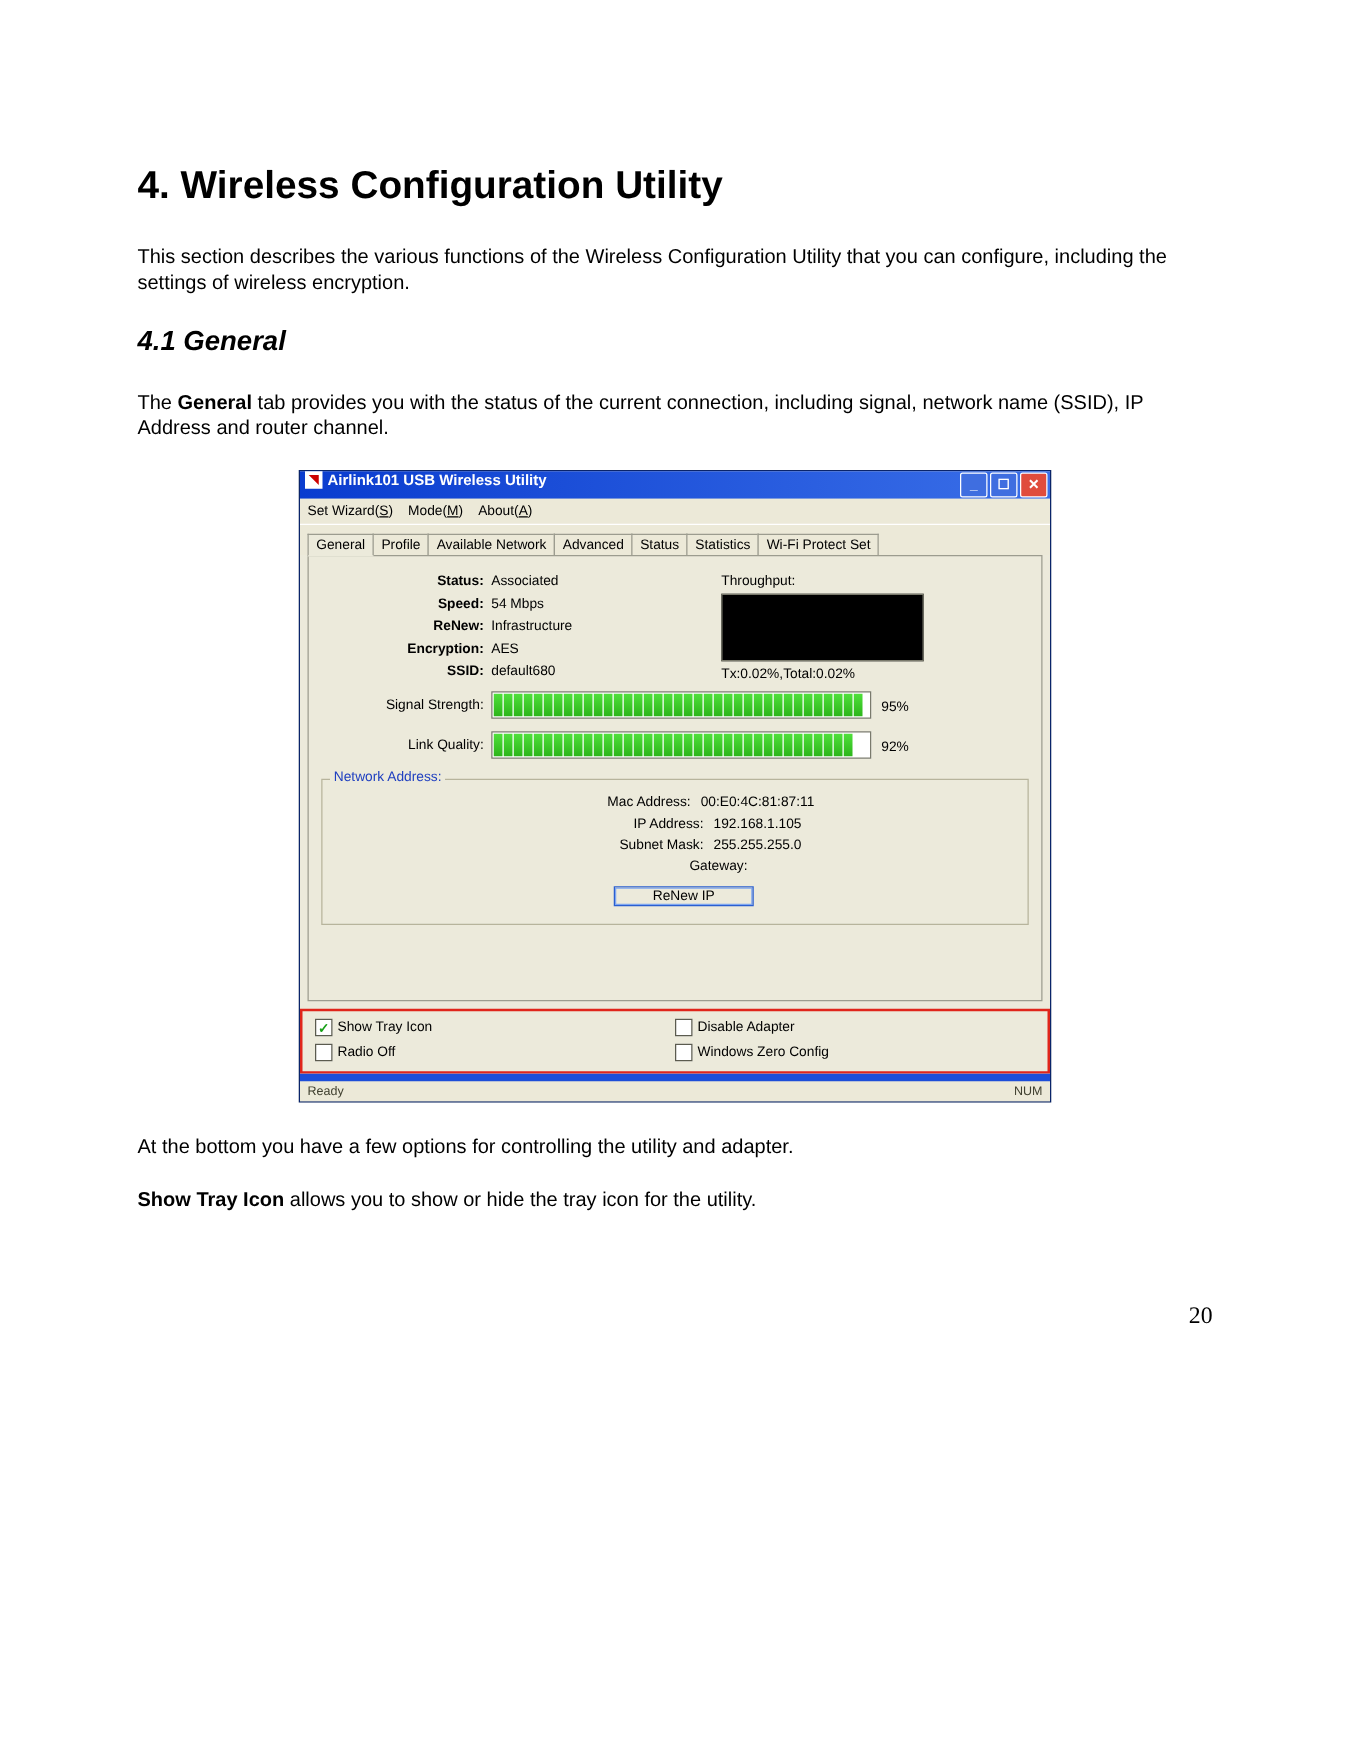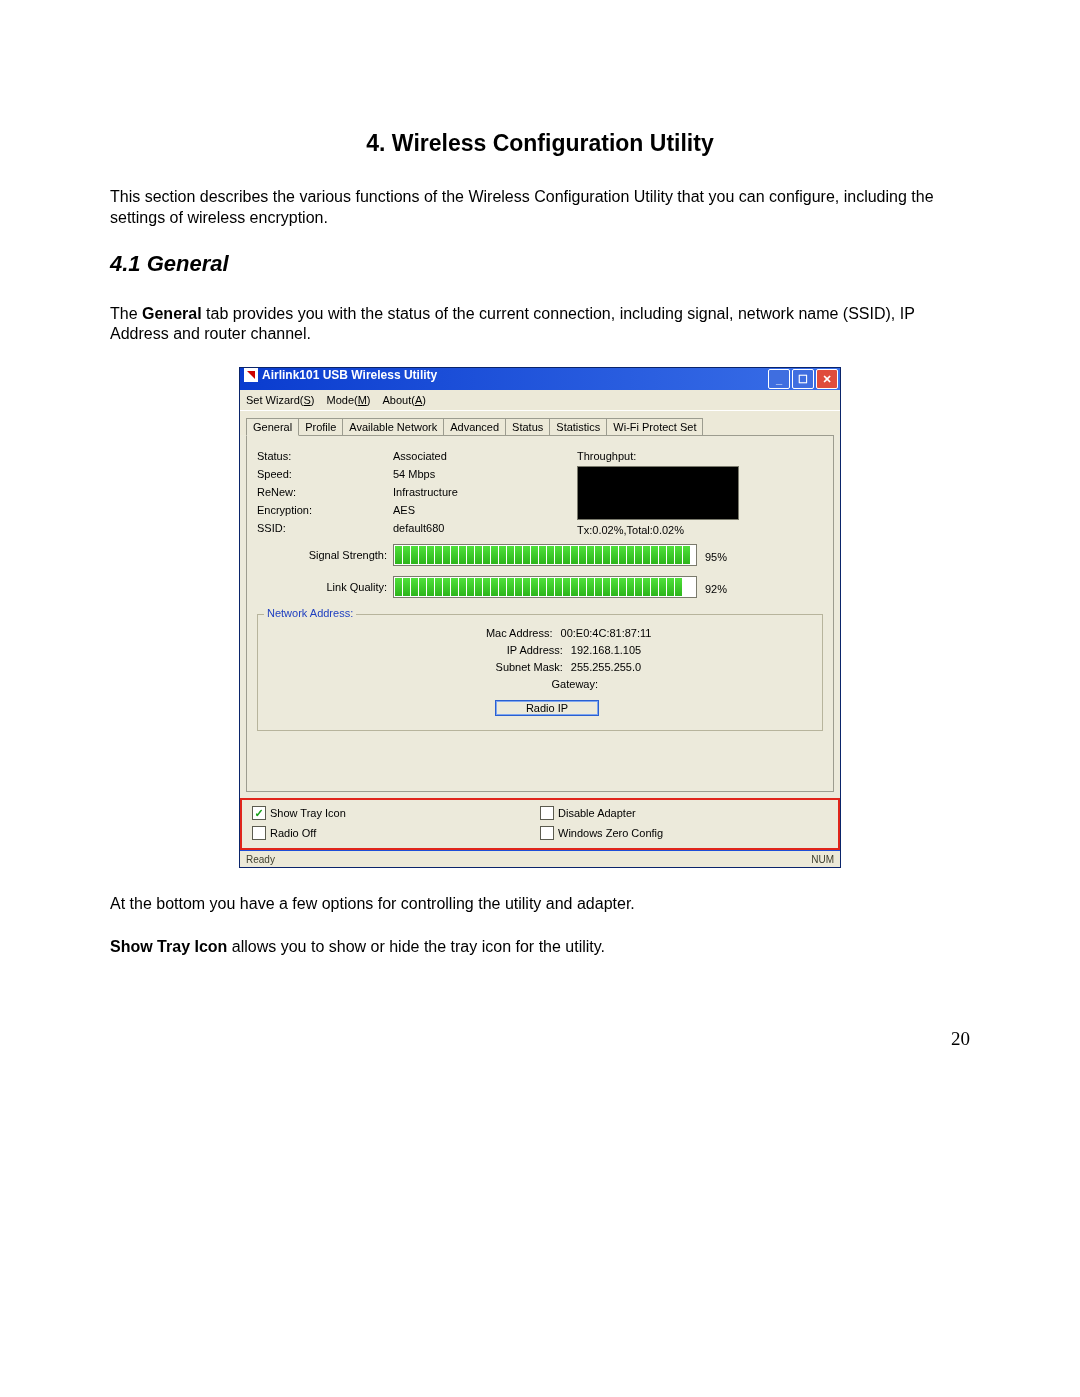--- a/index.html
+++ b/index.html
@@ -6,24 +6,23 @@
   margin: 0;
   background: #fff;
   font-family: Arial, Helvetica, sans-serif;
   color: #000;
   width: 1080px;
 }
 .page {
   padding: 130px 110px 60px 110px;
 }
 h1 {
-  font-size: 23px;
+  font-size: 31px;
   font-weight: bold;
   margin: 0 0 30px 0;
-  text-align: center;
 }
 .body-text {
   font-size: 16px;
   line-height: 1.3;
   margin: 0 0 22px 0;
 }
 h2 {
   font-size: 22px;
   font-weight: bold;
   font-style: italic;
@@ -111,21 +110,21 @@
   z-index:2;
 }
 .tabpanel {
   border:1px solid #9c9c8f;
   margin:0 6px 6px 6px;
   padding:14px 10px 60px 10px;
   background:#eceadb;
   position:relative;
 }
 .info-row { display:flex; margin-bottom:6px;}
-.info-label { width:130px; text-align:left; padding-right:6px;}
+.info-label { width:130px; text-align:right; padding-right:6px;font-weight:bold;}
 .info-val { }
 .throughput {
   position:absolute; top:14px; left:330px;
 }
 .throughput-box {
   margin-top:4px;
   width:160px; height:52px;
   background:#000; border:1px solid #7a7a6c;
 }
 .throughput-text { margin-top:4px; white-space:nowrap;}
@@ -177,21 +176,21 @@
   background:#eceadb;
 }
 .cb { display:flex; align-items:center; gap:4px;}
 .cb-box {
   width:12px; height:12px; border:1px solid #5b5b4f; background:#fff;
   display:flex; align-items:center; justify-content:center;
   font-size:11px; color:#18a018; font-weight:bold;
 }
 .statusbar {
   height:16px;
-  border-top:1px solid #1d4ed8;
+  border-top:6px solid #1d4ed8;
   background:#ece9d8;
   display:flex;
   align-items:center;
   justify-content:space-between;
   padding:0 6px;
   font-size:10px;
   color:#404030;
 }
 .page-num {
   text-align:right;
@@ -369,21 +368,21 @@
             <div>192.168.1.105</div>
           </div>
         <div class="na-row">
             <div class="na-label">Subnet Mask:</div>
             <div>255.255.255.0</div>
           </div>
         <div class="na-row">
             <div class="na-label">Gateway:</div>
             <div></div>
           </div>
-        <button class="renew">Radio IP</button>
+        <button class="renew">ReNew IP</button>
       </div>
     </div>
 
     <div class="bottom-opts">
       <div class="cb">
         <span class="cb-box">✓</span>
         <span>Show Tray Icon</span>
       </div>
       <div class="cb">
         <span class="cb-box"></span>

